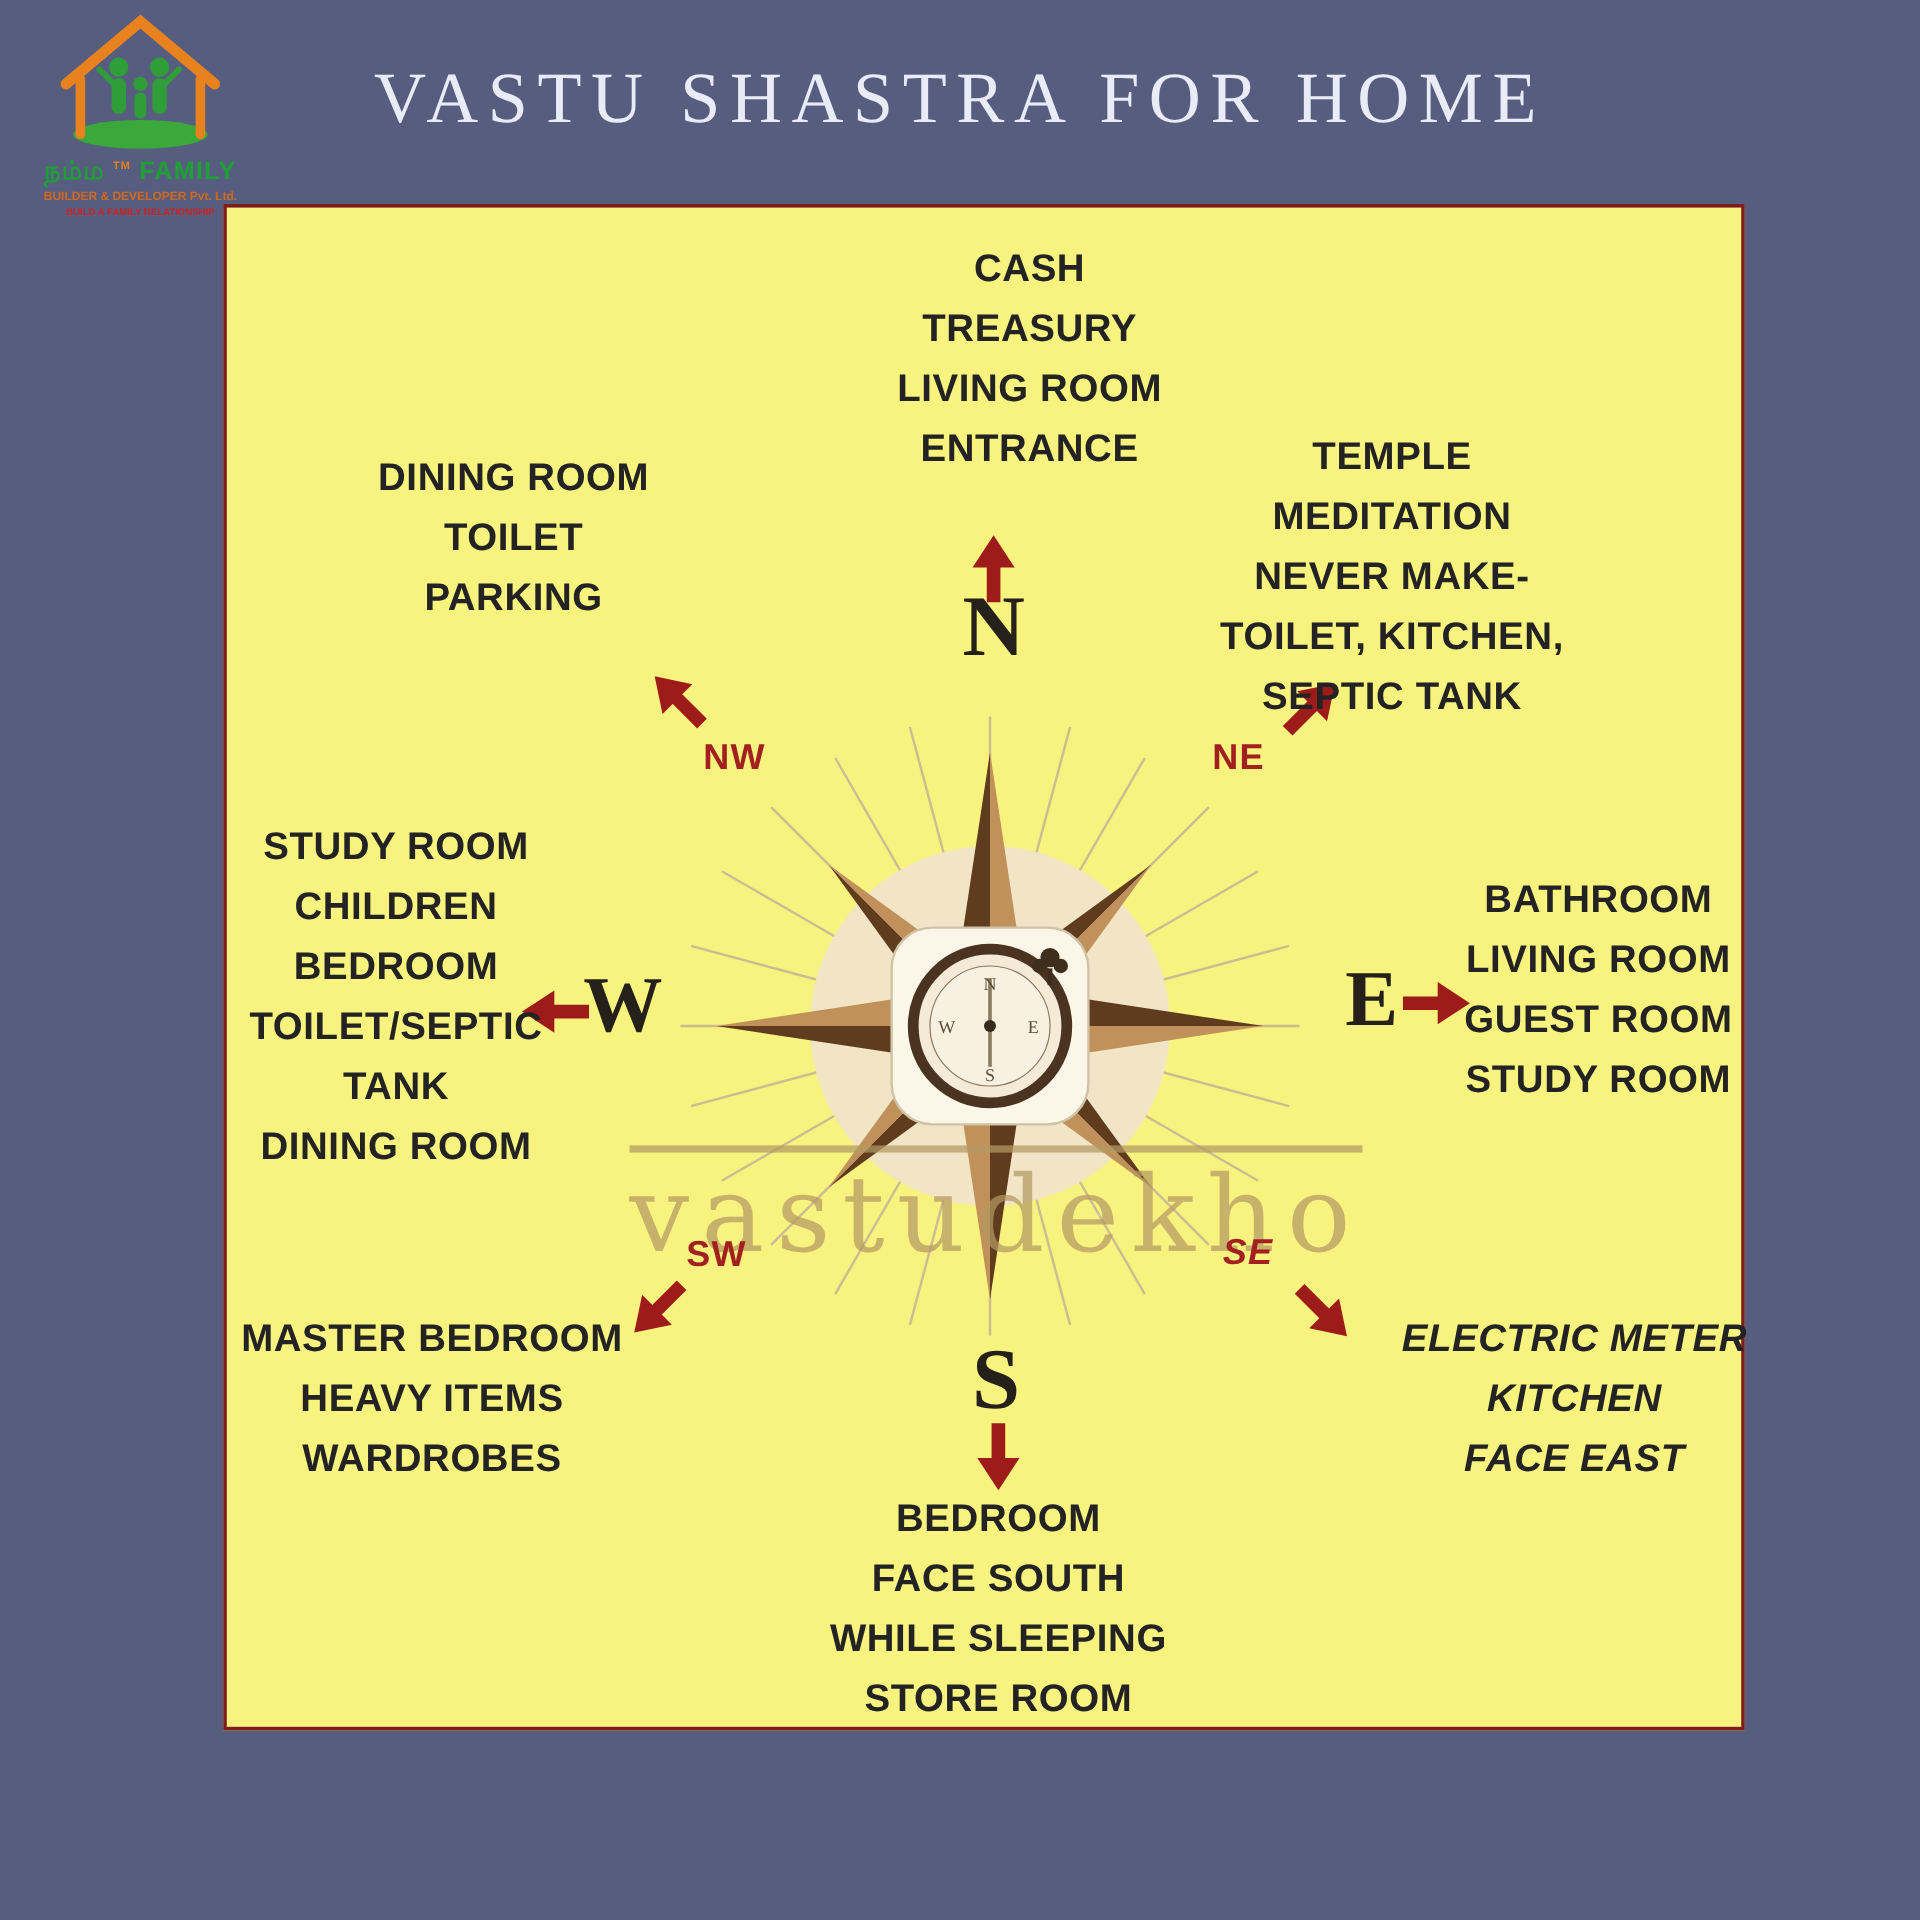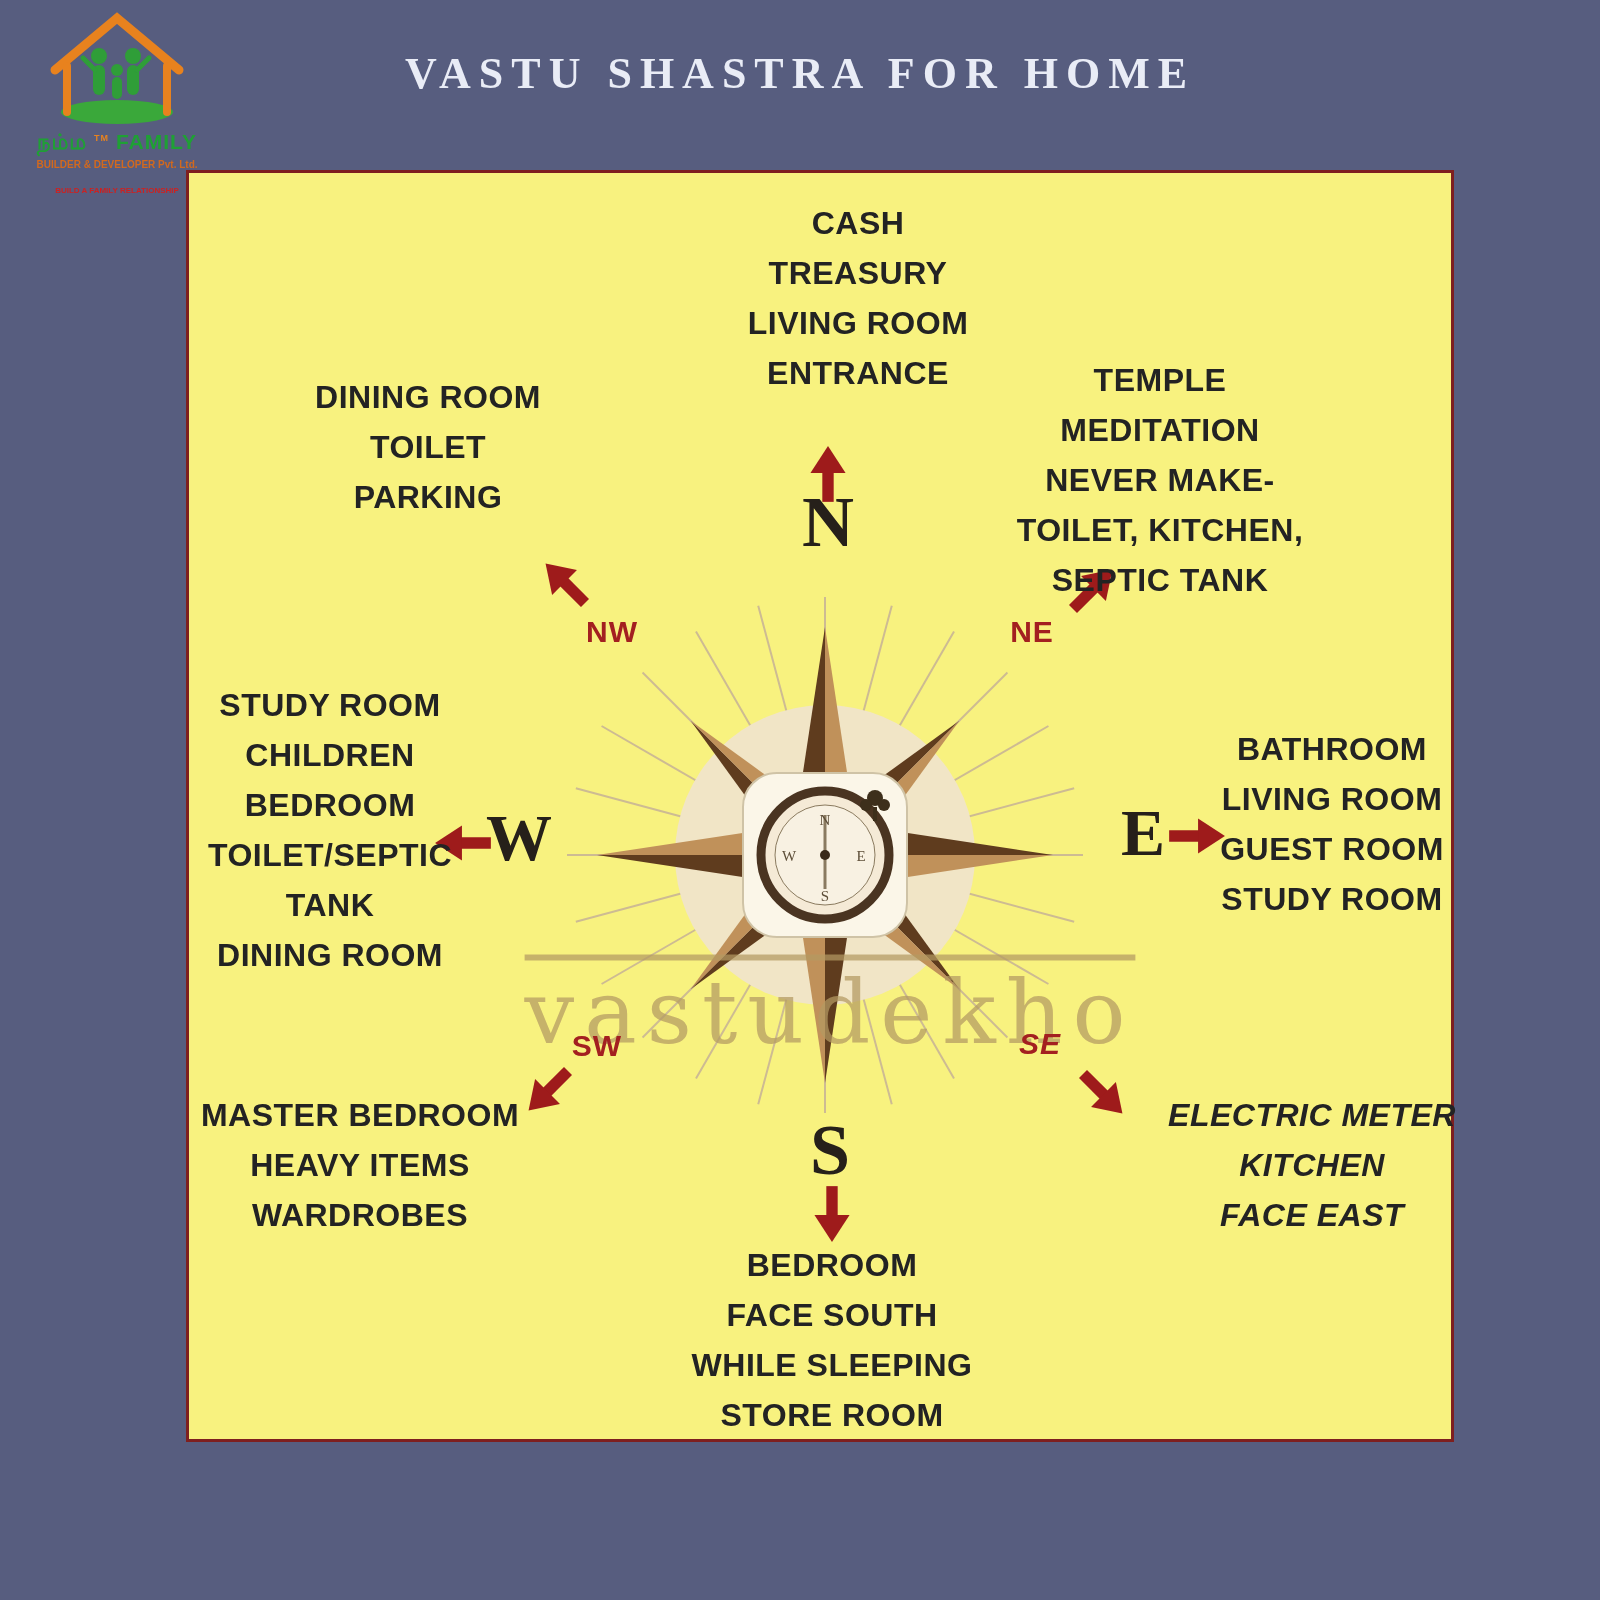--- a/index.html
+++ b/index.html
@@ -1,30 +1,30 @@
 <!DOCTYPE html>
 <html><head>
 <meta charset="utf-8">
 <style>
   html,body{margin:0;padding:0;}
   body{width:1600px;height:1600px;overflow:hidden;background:#575d7f;font-family:"Liberation Sans",sans-serif;}
   #canvas{position:relative;width:1600px;height:1600px;background:#575d7f;}
 
   .page-title{position:absolute;left:0;right:0;top:48px;text-align:center;
-    font-family:"Liberation Serif",serif;font-weight:bold;font-size:44px;
+    font-family:"Liberation Serif",serif;font-weight:normal;font-size:60px;
     letter-spacing:8px;color:#e9ecf6;}
 
   .panel{position:absolute;left:186px;top:170px;width:1268px;height:1272px;
     background:#f8f27f;border:3px solid #7e1f1f;box-sizing:border-box;}
 
   
   .logo{position:absolute;left:22px;top:8px;width:190px;text-align:center;}
   .logo-line1{font-size:21px;font-weight:bold;color:#1fa035;letter-spacing:1px;}
   .logo-line2{font-size:10px;font-weight:bold;color:#d2691e;margin-top:2px;}
-  .logo-line3{font-size:8px;font-weight:bold;color:#cc2222;margin-top:16px;}
+  .logo-line3{font-size:8px;font-weight:bold;color:#cc2222;margin-top:2px;}
   .logo-tm{font-size:9px;color:#e8821e;vertical-align:super;}
 
   
   .rooms{position:absolute;transform:translateX(-50%);text-align:center;
     font-weight:bold;font-size:32px;line-height:50px;color:#232323;
     letter-spacing:.5px;white-space:nowrap;}
 
   
   .dirletter{position:absolute;transform:translate(-50%,-50%);
     font-family:"Liberation Serif",serif;font-weight:bold;color:#26201a;}

